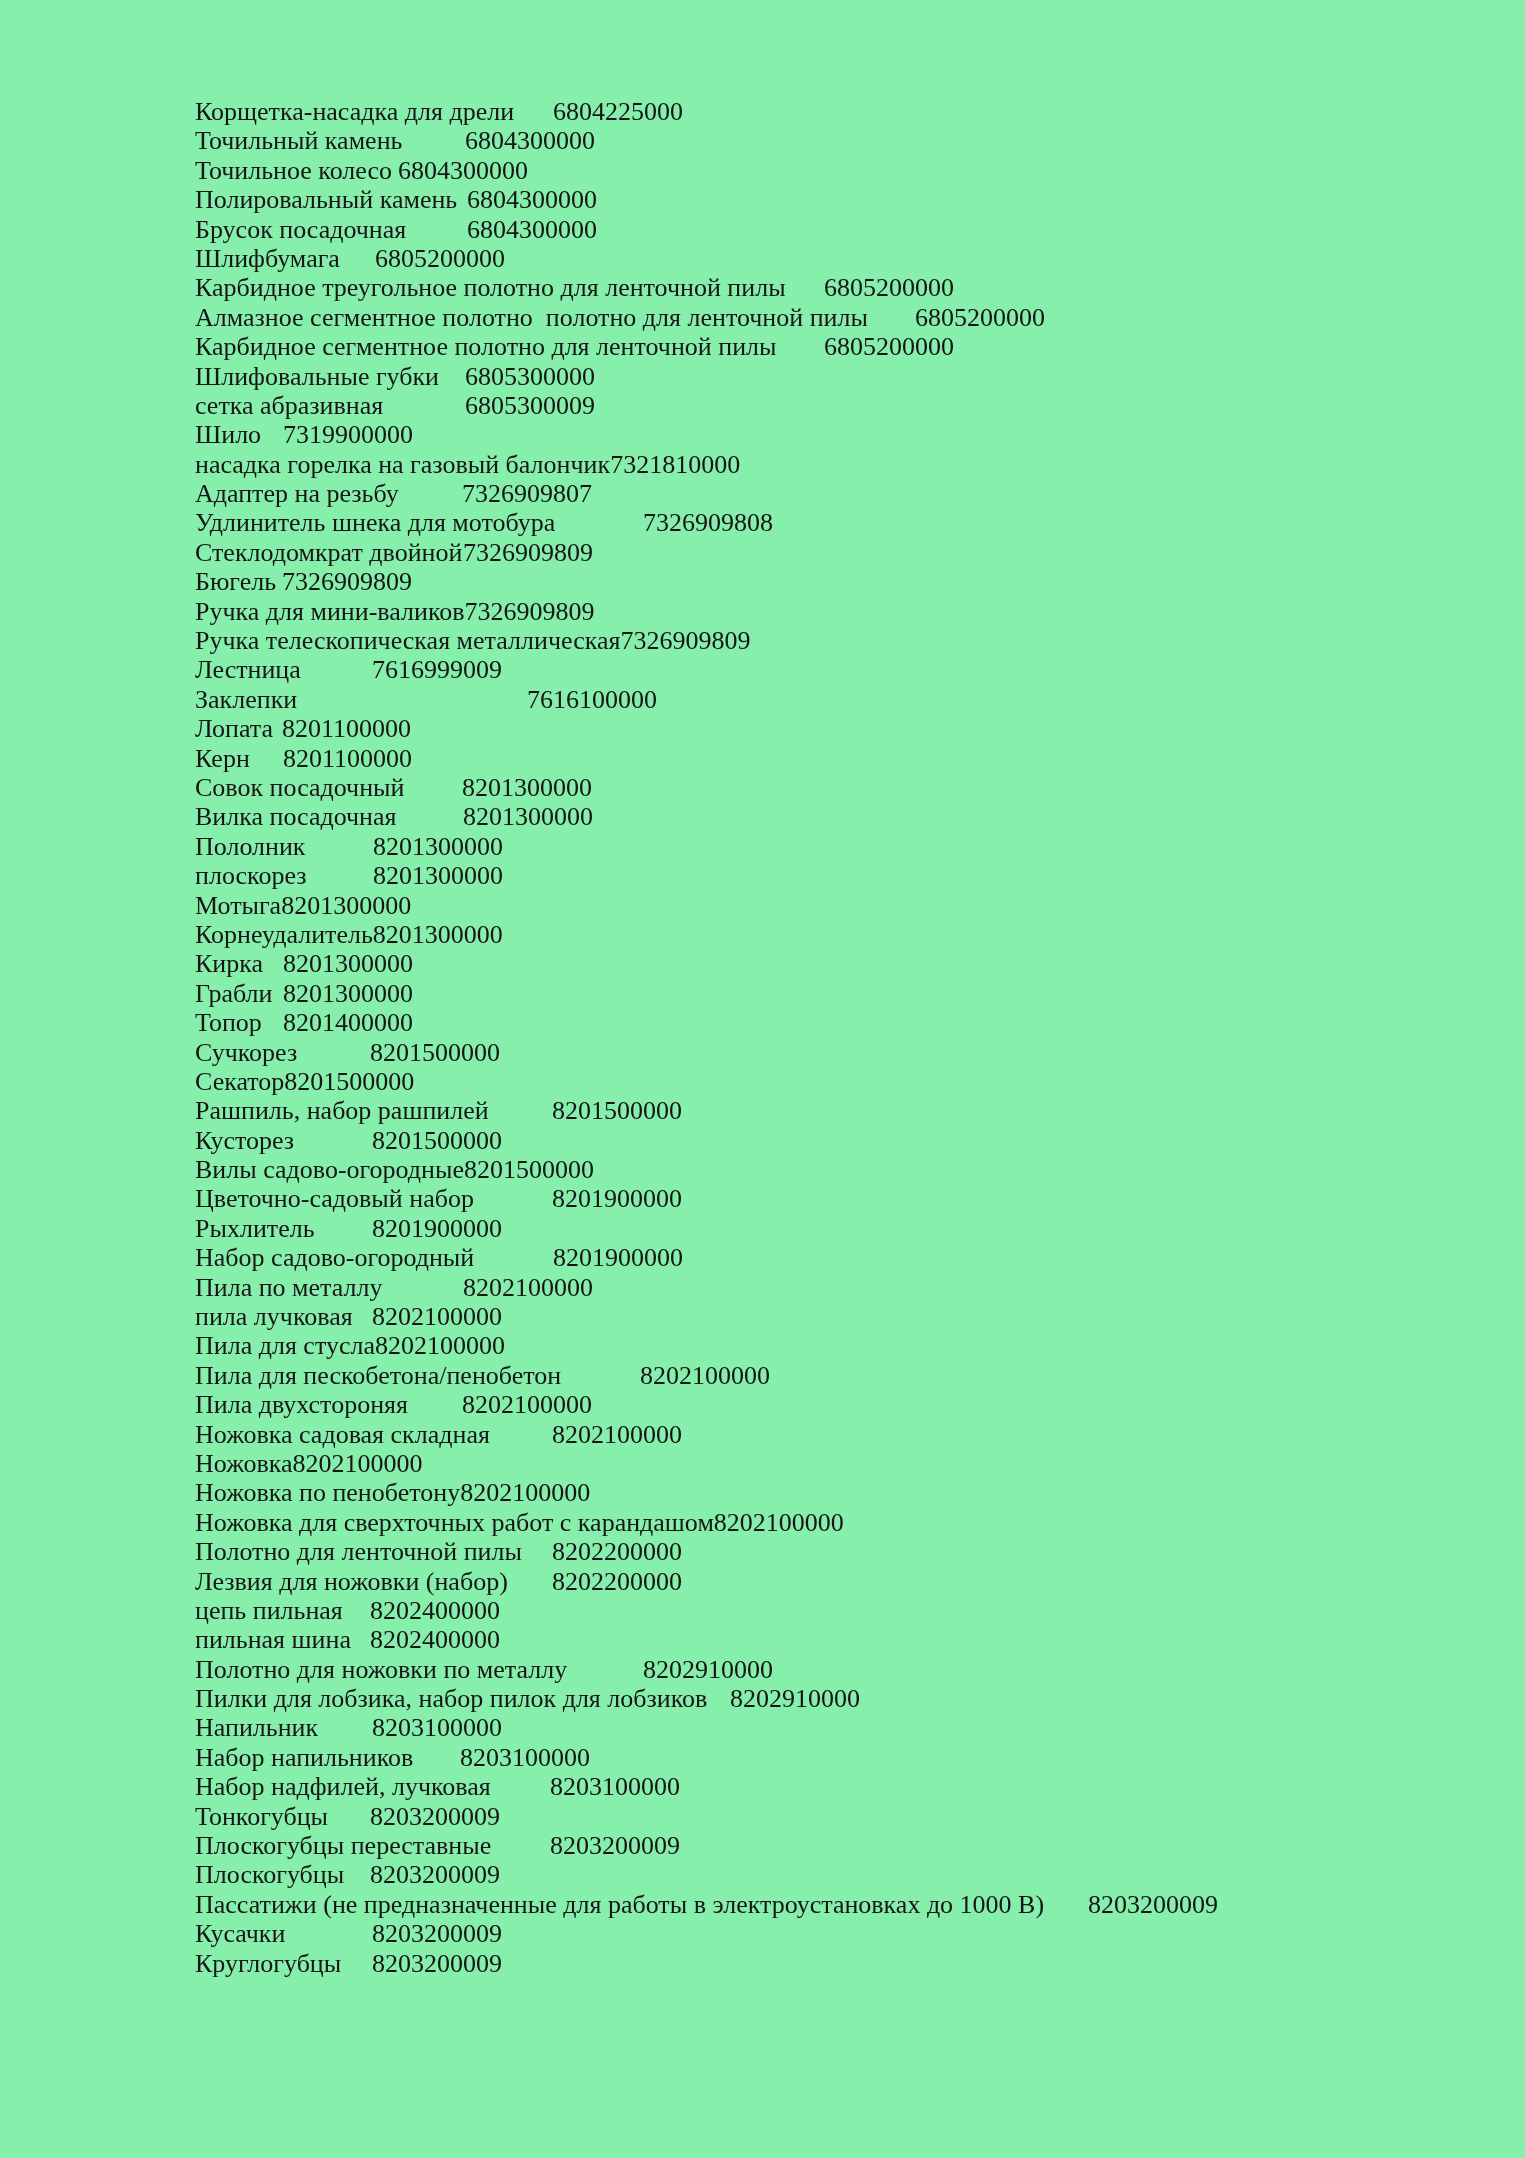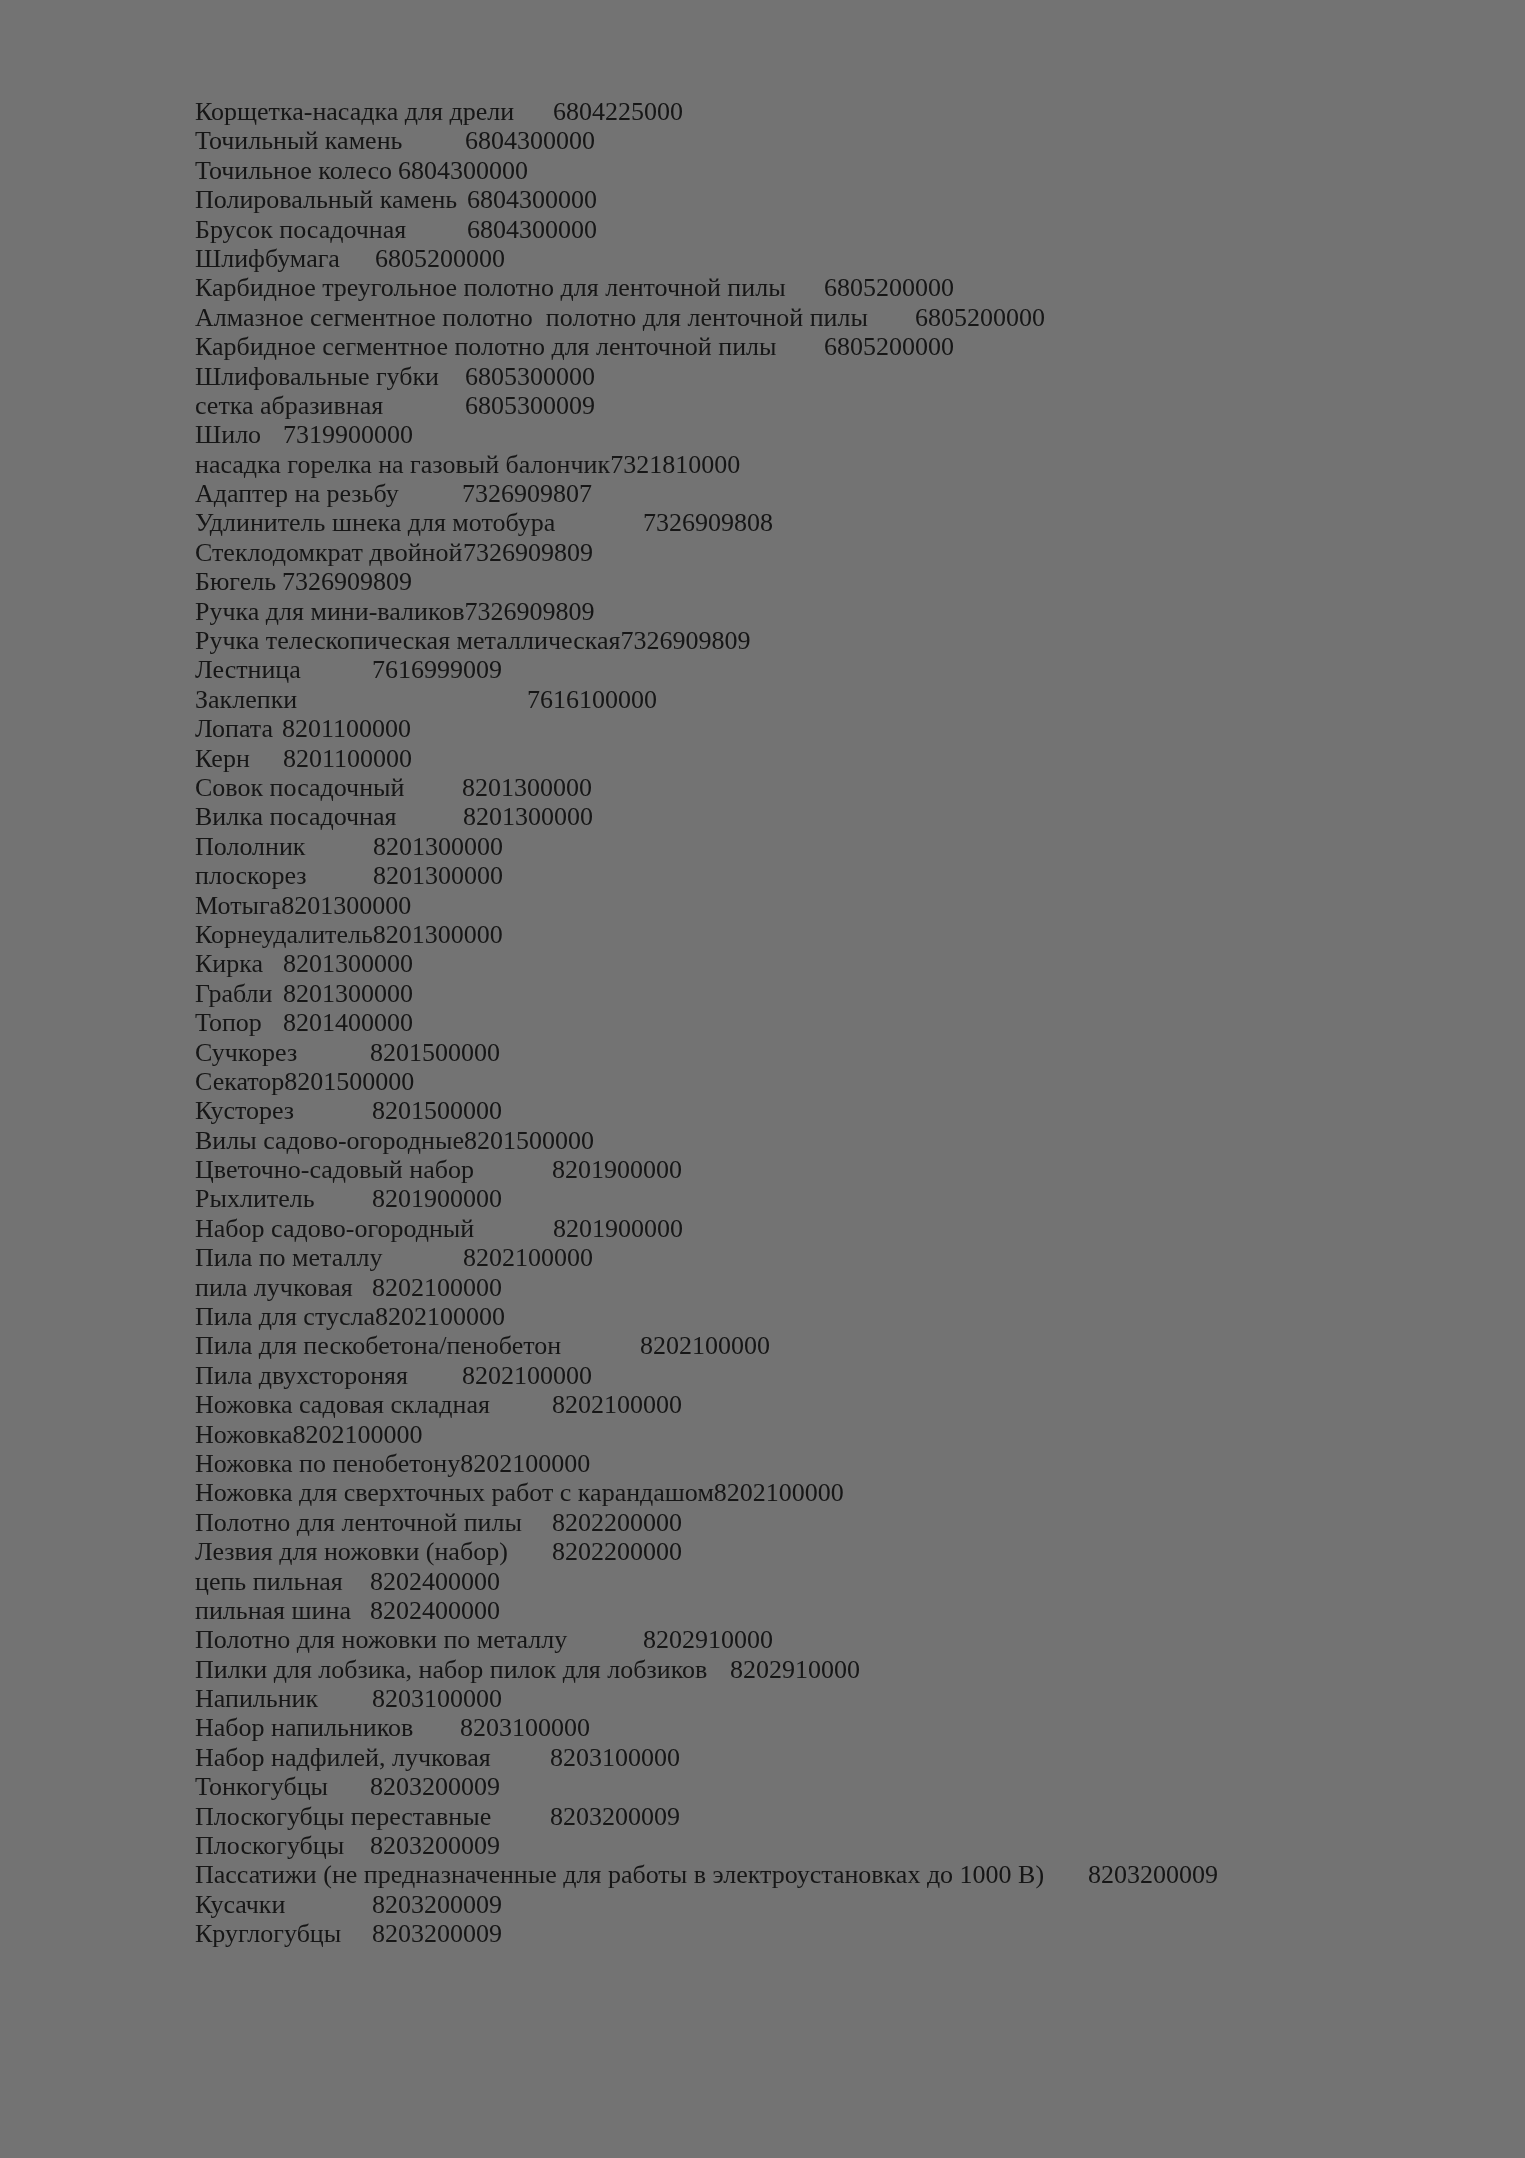--- a/index.html
+++ b/index.html
@@ -32,21 +32,21 @@
   }
   .row .code {
     display: inline-block;
     vertical-align: top;
     white-space: pre;
   }
 </style>
 </head>
 <body>
 
-<div class="page" style="background: #737373;">
+<div class="page" style="background: #86efac;">
   <div class="content" id="item-list" style="color: rgb(22, 22, 22);">
       <div class="row"><span class="name" style="min-width: 358px;">Корщетка-насадка для дрели</span><span class="code">6804225000</span></div>
       <div class="row"><span class="name" style="min-width: 270px;">Точильный камень</span><span class="code">6804300000</span></div>
       <div class="row"><span class="name" style="min-width: 203px;">Точильное колесо</span><span class="code">6804300000</span></div>
       <div class="row"><span class="name" style="min-width: 272px;">Полировальный камень</span><span class="code">6804300000</span></div>
       <div class="row"><span class="name" style="min-width: 272px;">Брусок посадочная</span><span class="code">6804300000</span></div>
       <div class="row"><span class="name" style="min-width: 180px;">Шлифбумага</span><span class="code">6805200000</span></div>
       <div class="row"><span class="name" style="min-width: 629px;">Карбидное треугольное полотно для ленточной пилы</span><span class="code">6805200000</span></div>
       <div class="row"><span class="name" style="min-width: 720px;">Алмазное сегментное полотно  полотно для ленточной пилы</span><span class="code">6805200000</span></div>
       <div class="row"><span class="name" style="min-width: 629px;">Карбидное сегментное полотно для ленточной пилы</span><span class="code">6805200000</span></div>
@@ -68,20 +68,21 @@
       <div class="row"><span class="name" style="min-width: 268px;">Вилка посадочная</span><span class="code">8201300000</span></div>
       <div class="row"><span class="name" style="min-width: 178px;">Пололник</span><span class="code">8201300000</span></div>
       <div class="row"><span class="name" style="min-width: 178px;">плоскорез</span><span class="code">8201300000</span></div>
       <div class="row"><span class="name" style="min-width: 85px;">Мотыга</span><span class="code">8201300000</span></div>
       <div class="row"><span class="name" style="min-width: 173px;">Корнеудалитель</span><span class="code">8201300000</span></div>
       <div class="row"><span class="name" style="min-width: 88px;">Кирка</span><span class="code">8201300000</span></div>
       <div class="row"><span class="name" style="min-width: 88px;">Грабли</span><span class="code">8201300000</span></div>
       <div class="row"><span class="name" style="min-width: 88px;">Топор</span><span class="code">8201400000</span></div>
       <div class="row"><span class="name" style="min-width: 175px;">Сучкорез</span><span class="code">8201500000</span></div>
       <div class="row"><span class="name" style="min-width: 83px;">Секатор</span><span class="code">8201500000</span></div>
+      <div class="row"><span class="name" style="min-width: 357px;">Рашпиль, набор рашпилей</span><span class="code">8201500000</span></div>
       <div class="row"><span class="name" style="min-width: 177px;">Кусторез</span><span class="code">8201500000</span></div>
       <div class="row"><span class="name" style="min-width: 265px;">Вилы садово-огородные</span><span class="code">8201500000</span></div>
       <div class="row"><span class="name" style="min-width: 357px;">Цветочно-садовый набор</span><span class="code">8201900000</span></div>
       <div class="row"><span class="name" style="min-width: 177px;">Рыхлитель</span><span class="code">8201900000</span></div>
       <div class="row"><span class="name" style="min-width: 358px;">Набор садово-огородный</span><span class="code">8201900000</span></div>
       <div class="row"><span class="name" style="min-width: 268px;">Пила по металлу</span><span class="code">8202100000</span></div>
       <div class="row"><span class="name" style="min-width: 177px;">пила лучковая</span><span class="code">8202100000</span></div>
       <div class="row"><span class="name" style="min-width: 173px;">Пила для стусла</span><span class="code">8202100000</span></div>
       <div class="row"><span class="name" style="min-width: 445px;">Пила для пескобетона/пенобетон</span><span class="code">8202100000</span></div>
       <div class="row"><span class="name" style="min-width: 267px;">Пила двухстороняя</span><span class="code">8202100000</span></div>

